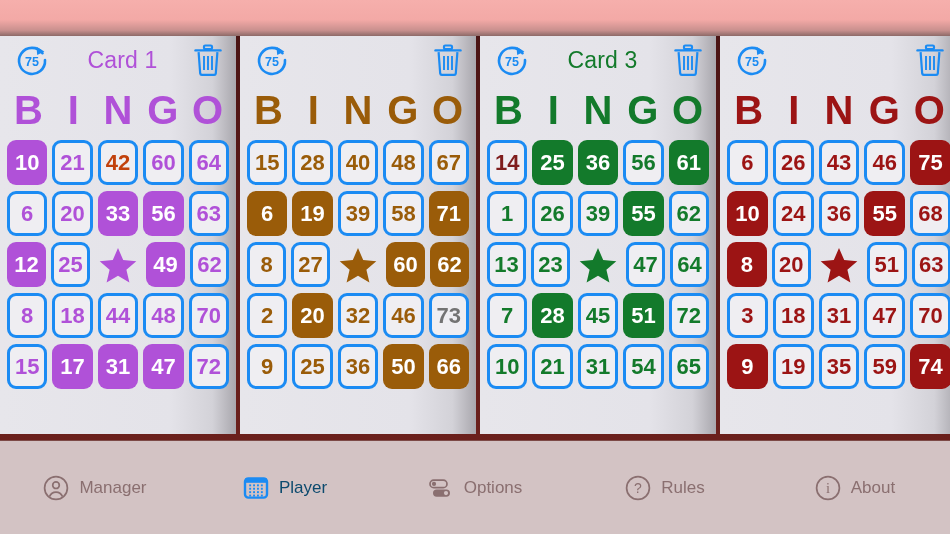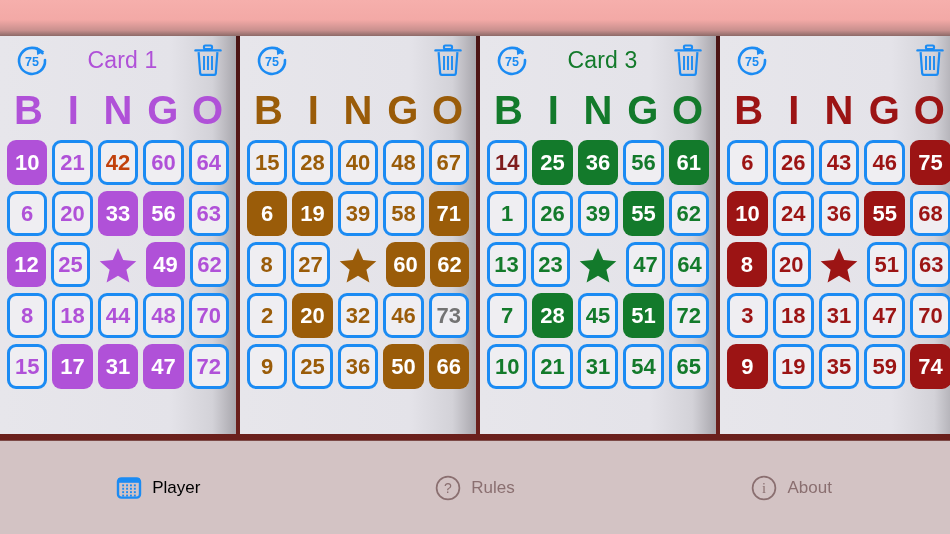--- a/index.html
+++ b/index.html
@@ -80,21 +80,21 @@
     background:#d3c3c4;
     border-top:1px solid #7d4a47;
     display:flex; align-items:center;
   }
   .tab{
     flex:1 1 0; height:94px;
     display:flex; align-items:center; justify-content:center; gap:10px;
     color:#8a6f70;
   }
   .tab .lbl{ font-size:17px; }
-  .tab.active{ color:#000000; }
+  .tab.active{ color:#0c4a6e; }
   .tab .ico{ width:26px; height:26px; display:block; }
 </style>
 </head>
 <body>
 
 <div id="app">
 
   <div class="topbar"></div>
 
   <div class="cards-area">
@@ -356,20 +356,30 @@
             <div class="cell" style="color:#9c1414">19</div>
             <div class="cell" style="color:#9c1414">35</div>
             <div class="cell" style="color:#9c1414">59</div>
             <div class="cell marked" style="background:#9c1414">74</div>
           </div>
         </div>
       </div>
     </div>
 
   <div class="tabbar">
+      <div class="tab">
+        <span>
+          <svg class="ico" viewBox="0 0 26 26">
+            <circle cx="13" cy="13" r="11.4" stroke="#8a6f70" fill="none" stroke-width="1.7"></circle>
+            <circle cx="13" cy="10.2" r="3.3" stroke="#8a6f70" fill="none" stroke-width="1.7"></circle>
+            <path d="M6.6 21.4a6.9 6.9 0 0 1 12.8 0" stroke="#8a6f70" fill="none" stroke-width="1.7"></path>
+          </svg>
+        </span>
+        <span class="lbl">Manager</span>
+      </div>
       <div class="tab active">
         <span>
           <svg class="ico" viewBox="0 0 26 26">
             <rect x="2" y="3.4" width="22" height="19.2" rx="3.4" fill="none" stroke="#1b8bf3" stroke-width="2.4"></rect>
             <rect x="2" y="3.4" width="22" height="4.4" fill="#1b8bf3"></rect>
             <rect x="6.2" y="9.4" width="1.9" height="1.9" fill="#1b8bf3"></rect>
             <rect x="10.1" y="9.4" width="1.9" height="1.9" fill="#1b8bf3"></rect>
             <rect x="14" y="9.4" width="1.9" height="1.9" fill="#1b8bf3"></rect>
             <rect x="17.9" y="9.4" width="1.9" height="1.9" fill="#1b8bf3"></rect>
             <rect x="6.2" y="12.8" width="1.9" height="1.9" fill="#1b8bf3"></rect>
@@ -384,20 +394,31 @@
             <rect x="10.1" y="19.6" width="1.9" height="1.9" fill="#1b8bf3"></rect>
             <rect x="14" y="19.6" width="1.9" height="1.9" fill="#1b8bf3"></rect>
             <rect x="17.9" y="19.6" width="1.9" height="1.9" fill="#1b8bf3"></rect>
           </svg>
         </span>
         <span class="lbl">Player</span>
       </div>
       <div class="tab">
         <span>
           <svg class="ico" viewBox="0 0 26 26">
+            <rect x="2" y="5.2" width="17" height="7.4" rx="3.7" stroke="#8a6f70" fill="none" stroke-width="1.7"></rect>
+            <circle cx="6" cy="8.9" r="2.1" fill="#8a6f70"></circle>
+            <rect x="5" y="14.4" width="17" height="7.4" rx="3.7" fill="#8a6f70"></rect>
+            <circle cx="18" cy="18.1" r="2.1" fill="#d3c3c4"></circle>
+          </svg>
+        </span>
+        <span class="lbl">Options</span>
+      </div>
+      <div class="tab">
+        <span>
+          <svg class="ico" viewBox="0 0 26 26">
             <circle cx="13" cy="13" r="11.4" stroke="#8a6f70" fill="none" stroke-width="1.7"></circle>
             <text x="13" y="18.2" text-anchor="middle" font-family="Liberation Sans, sans-serif" font-size="14" fill="#8a6f70">?</text>
           </svg>
         </span>
         <span class="lbl">Rules</span>
       </div>
       <div class="tab">
         <span>
           <svg class="ico" viewBox="0 0 26 26">
             <circle cx="13" cy="13" r="11.4" stroke="#8a6f70" fill="none" stroke-width="1.7"></circle>

